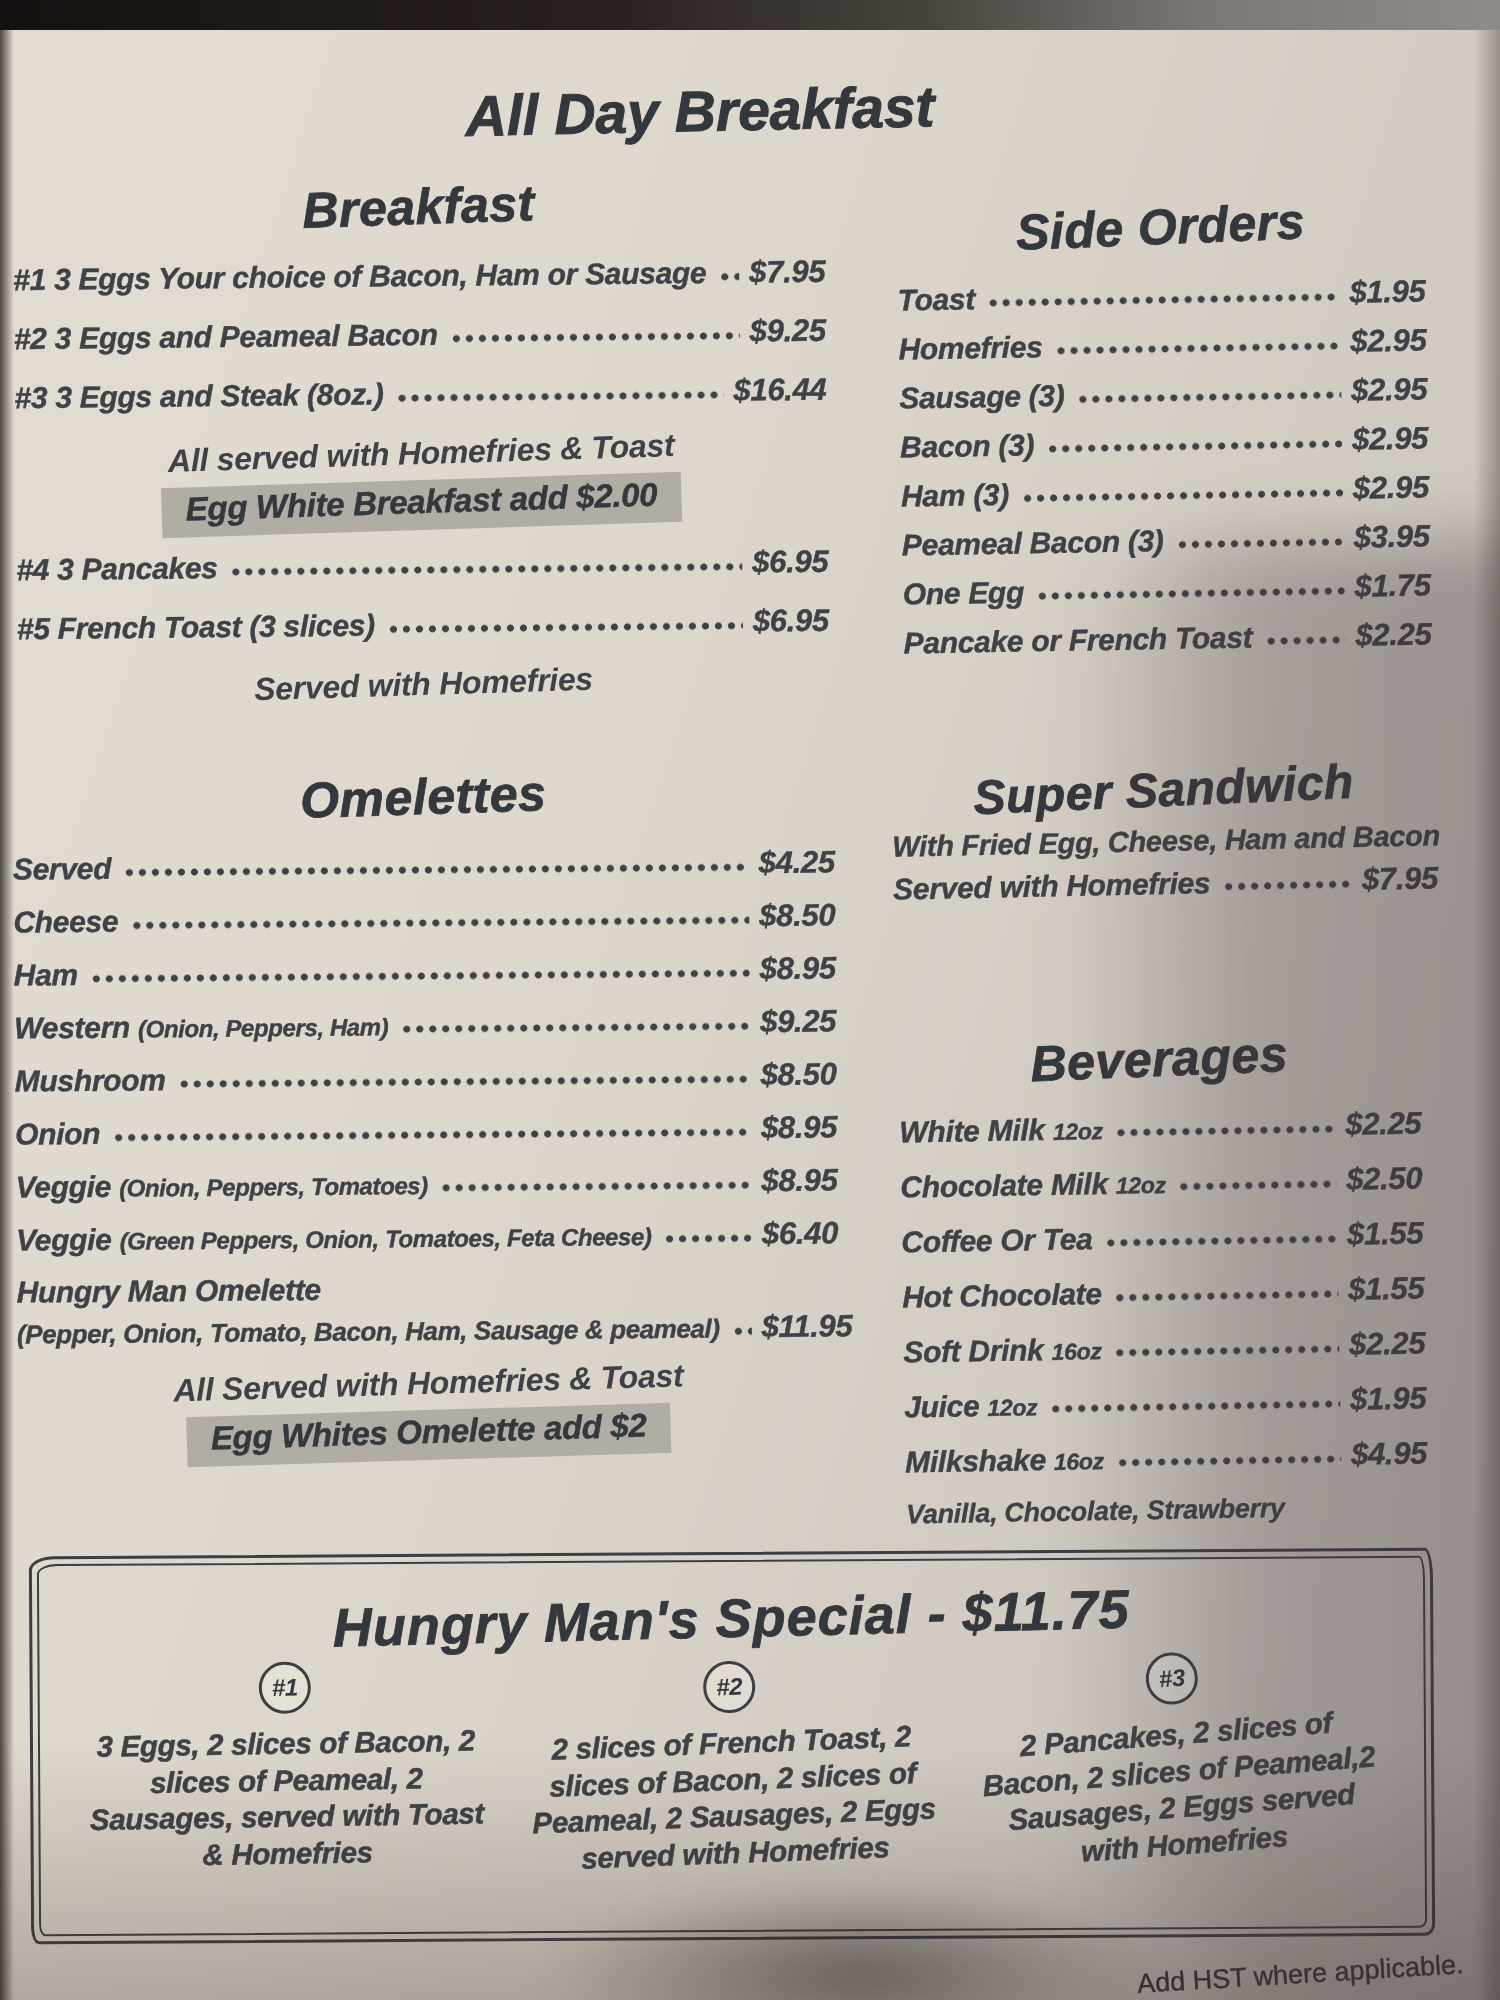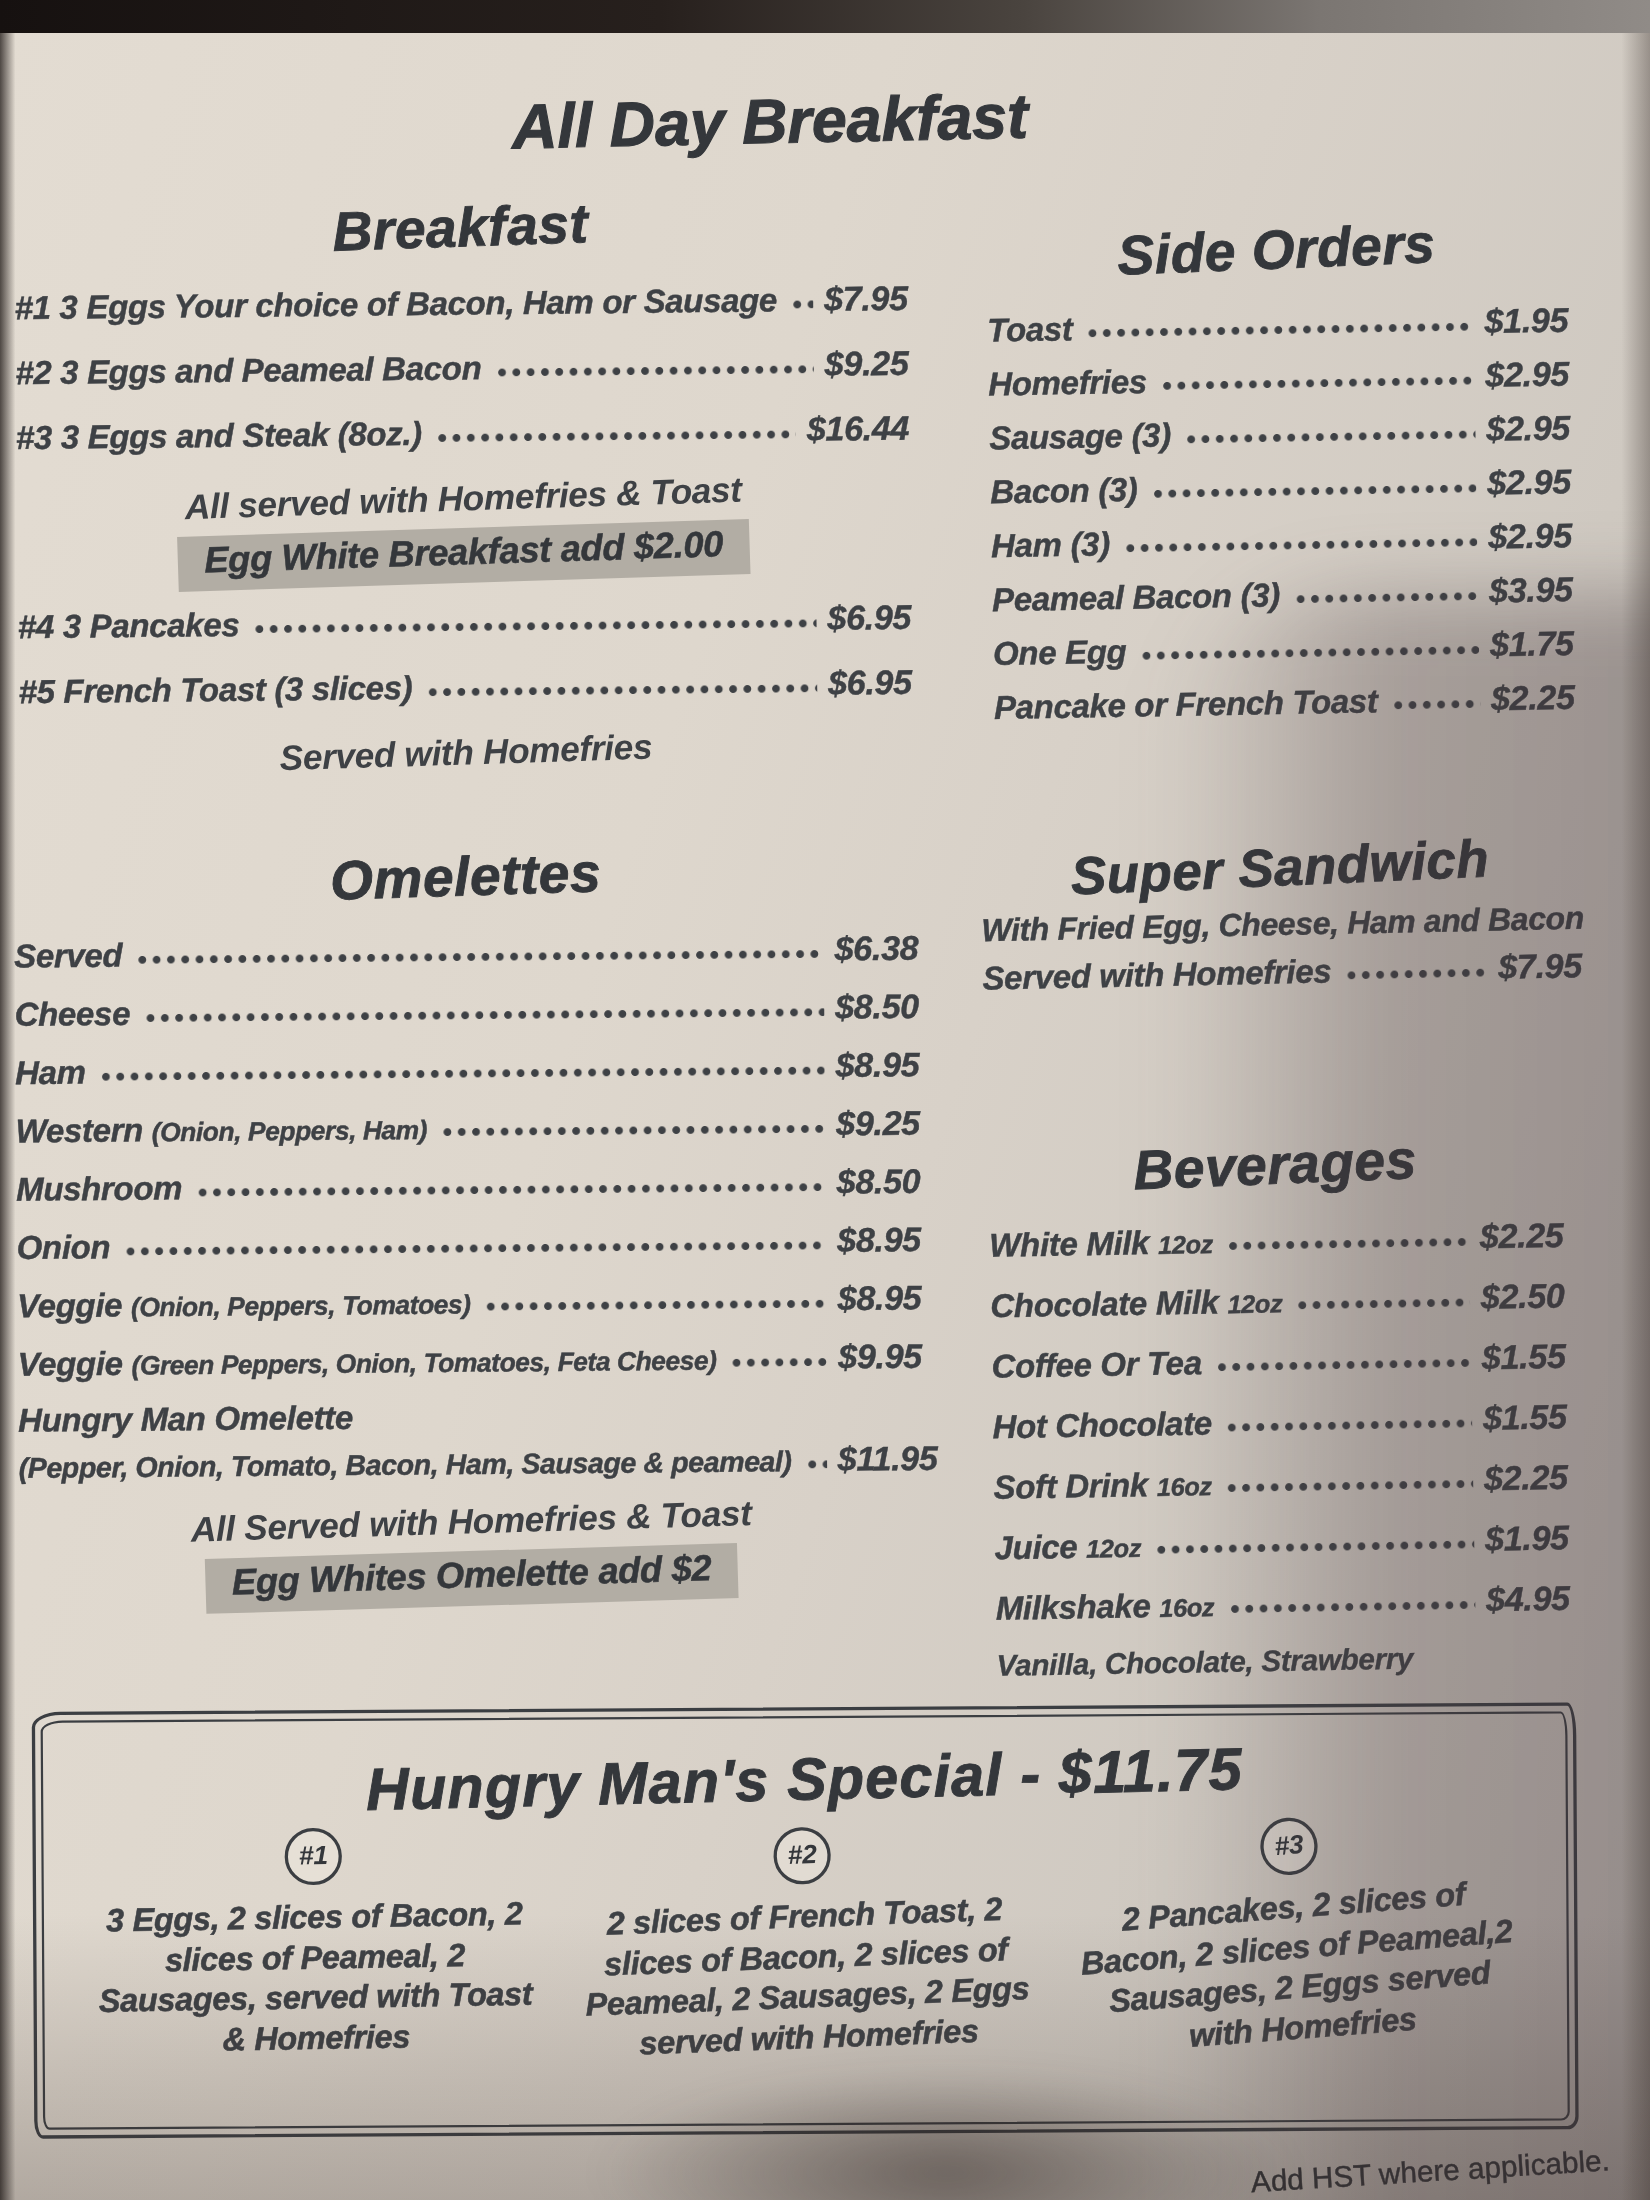--- a/index.html
+++ b/index.html
@@ -192,21 +192,21 @@
   </section>
 
   <section class="section ink" id="omelettes">
     <h2 class="heading">Omelettes</h2>
     <div>
 
         <div class="menu-row">
           <span class="item-name">Served</span>
 
           <span class="dots"></span>
-          <span class="price">$6.38</span>
+          <span class="price">$4.25</span>
         </div>
 
         <div class="menu-row">
           <span class="item-name">Cheese</span>
 
           <span class="dots"></span>
           <span class="price">$8.50</span>
         </div>
 
         <div class="menu-row">
@@ -241,21 +241,21 @@
           <span class="item-name">Veggie</span>
           <span class="item-detail">(Onion, Peppers, Tomatoes)</span>
           <span class="dots"></span>
           <span class="price">$8.95</span>
         </div>
 
         <div class="menu-row">
           <span class="item-name">Veggie</span>
           <span class="item-detail">(Green Peppers, Onion, Tomatoes, Feta Cheese)</span>
           <span class="dots"></span>
-          <span class="price">$9.95</span>
+          <span class="price">$6.40</span>
         </div>
       </div>
     <div class="menu-row" style="margin-bottom:6px;">
       <span class="item-name">Hungry Man Omelette</span>
     </div>
     <div class="menu-row">
       <span class="item-detail" style="padding-left:0;font-size:26px;">(Pepper, Onion, Tomato, Bacon, Ham, Sausage &amp; peameal)</span>
       <span class="dots"></span>
       <span class="price">$11.95</span>
     </div>

